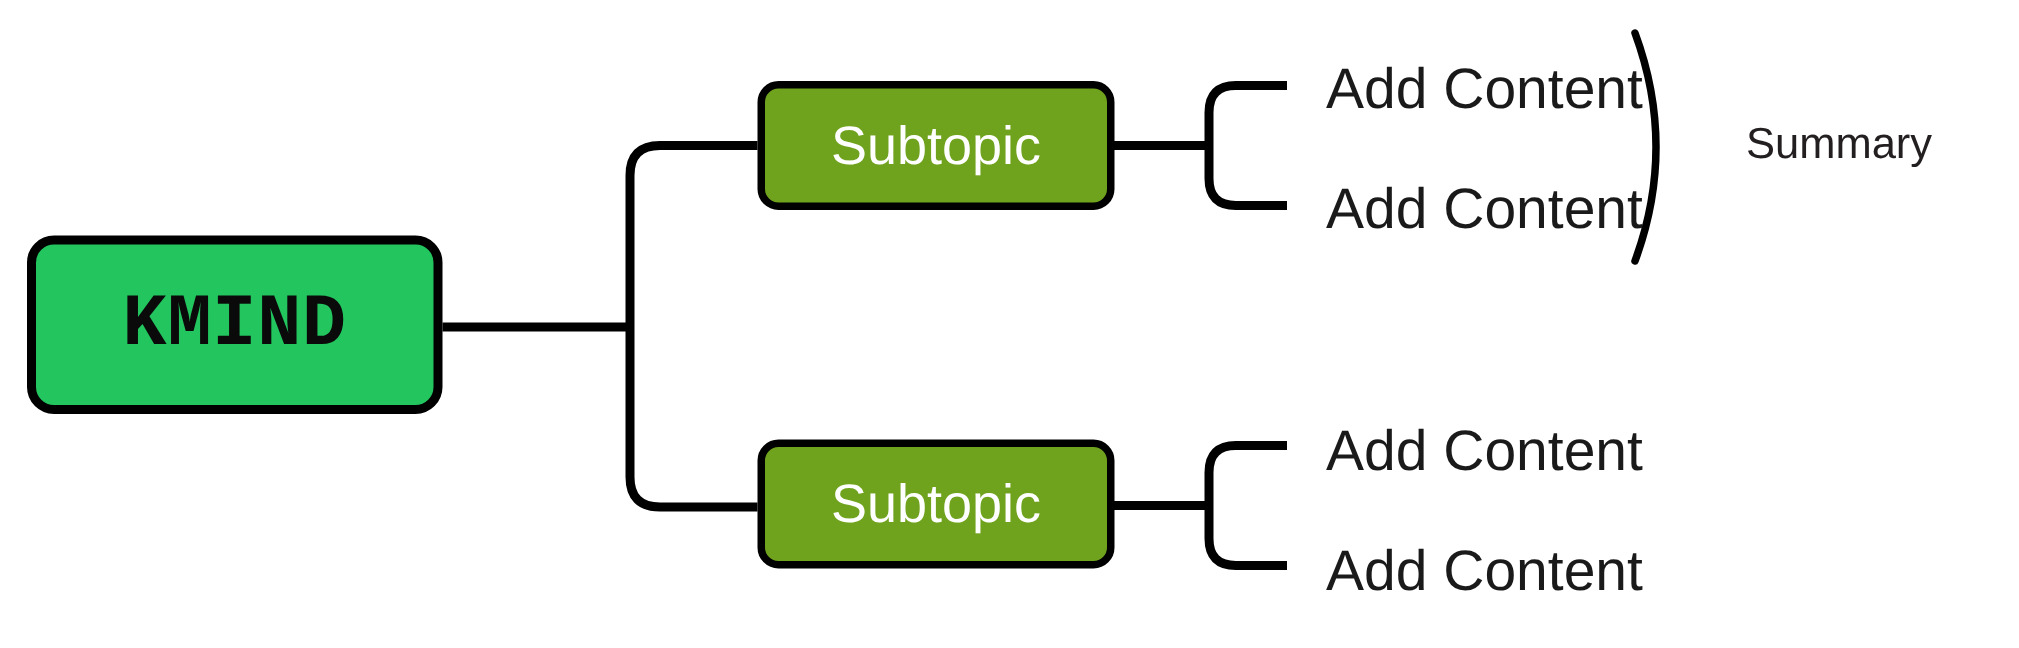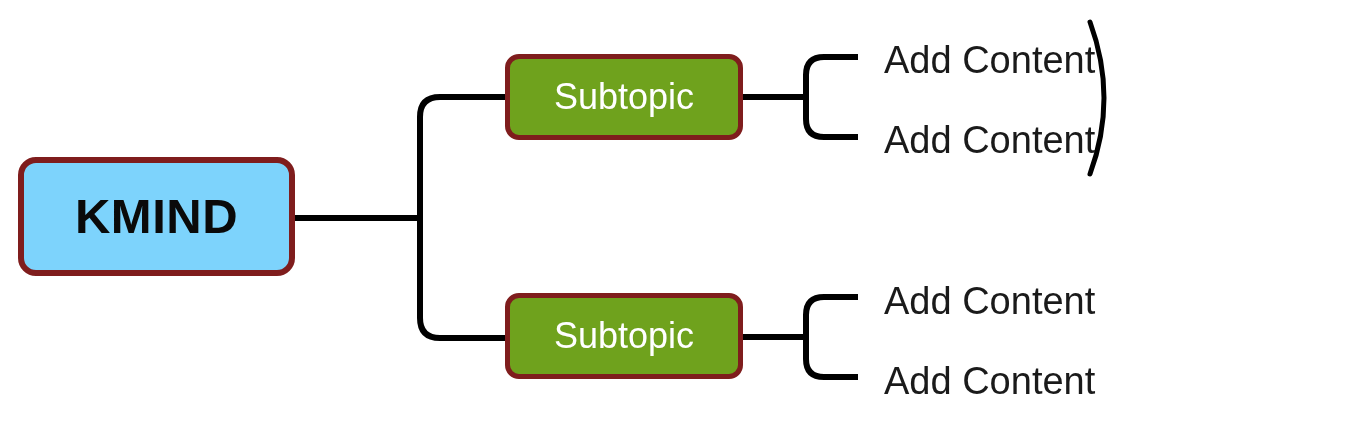--- a/index.html
+++ b/index.html
@@ -24,21 +24,21 @@
     top: 0;
     width: 1346px;
     height: 432px;
   }
   .node {
     position: absolute;
     box-sizing: border-box;
     display: flex;
     align-items: center;
     justify-content: center;
-    border: 5px solid #7f1d1d;
+    border: 5px solid #000000;
     border-radius: 14px;
   }
   .node-root {
     left: 18px;
     top: 157px;
     width: 277px;
     height: 119px;
     border-radius: 18px;
     border-width: 6px;
   }
@@ -95,32 +95,33 @@
 
     <path d="M 742 97 L 806 97" fill="none" stroke="#000000" stroke-width="6" stroke-linecap="butt"></path>
     <path d="M 858 57 L 824 57 Q 806 57 806 75 L 806 119 Q 806 137 824 137 L 858 137" fill="none" stroke="#000000" stroke-width="6" stroke-linecap="butt" stroke-linejoin="round"></path>
 
     <path d="M 742 337 L 806 337" fill="none" stroke="#000000" stroke-width="6" stroke-linecap="butt"></path>
     <path d="M 858 297 L 824 297 Q 806 297 806 315 L 806 359 Q 806 377 824 377 L 858 377" fill="none" stroke="#000000" stroke-width="6" stroke-linecap="butt" stroke-linejoin="round"></path>
 
     <path d="M 1090 22 Q 1118 98 1090 174" fill="none" stroke="#000000" stroke-width="5" stroke-linecap="round"></path>
   </svg>
 
-  <div class="node node-root" style="background:#7dd3fc;">
+  <div class="node node-root" style="background:#22c55e;font-family:Liberation Mono, monospace;">
     <span class="node-label">KMIND</span>
   </div>
 
   <div class="node node-sub node-sub-1" style="background:#6fa21d;">
     <span class="node-label">Subtopic</span>
   </div>
 
   <div class="node node-sub node-sub-2" style="background:#6fa21d;">
     <span class="node-label">Subtopic</span>
   </div>
 
   <div class="leaf-label leaf-1">Add Content</div>
   <div class="leaf-label leaf-2">Add Content</div>
 
   <div class="leaf-label leaf-3">Add Content</div>
   <div class="leaf-label leaf-4">Add Content</div>
 
+  <div class="summary-label">Summary</div>
 
 </div>
 
 </body></html>

